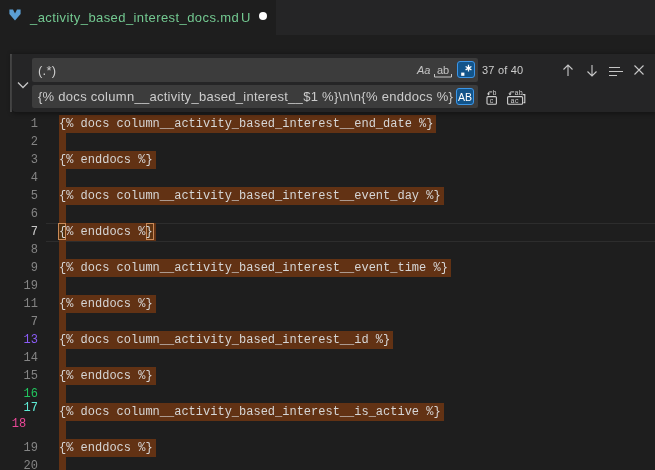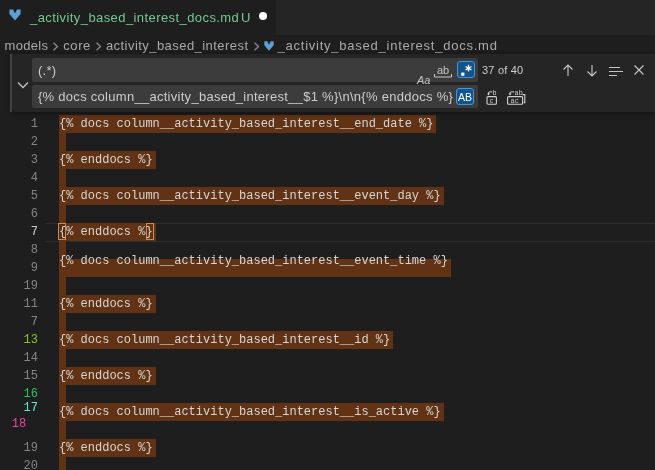--- a/index.html
+++ b/index.html
@@ -47,29 +47,20 @@
 
   <div class="abs" id="tabbar"></div>
   <div class="abs" id="tab"></div>
   <svg class="abs" style="left:9px; top:8.5px;" width="12" height="12" viewBox="0 0 12 12">
     <path d="M0.4 0.4 L4.0 0.4 L6 4.6 L8.0 0.4 L11.6 0.4 L11.6 5.0 L6 11.6 L0.4 5.0 Z" fill="#5b9fd4"></path>
   </svg>
   <div class="abs" id="tabname">_activity_based_interest_docs.md</div>
   <div class="abs" id="tabU">U</div>
   <div class="abs" id="tabdot"></div>
 
-  <div class="abs" id="crumbs"><span style="margin-left:4.5px; letter-spacing:0.3px;">models</span><svg width="7" height="9" viewBox="0 0 7 9" style="vertical-align:-1px; margin:0 4px;">
-        <path d="M1.5 0.8 L5.5 4.5 L1.5 8.2" stroke="#8f8f8f" stroke-width="1.2" fill="none"></path>
-      </svg><span>core</span><svg width="7" height="9" viewBox="0 0 7 9" style="vertical-align:-1px; margin:0 4px;">
-        <path d="M1.5 0.8 L5.5 4.5 L1.5 8.2" stroke="#8f8f8f" stroke-width="1.2" fill="none"></path>
-      </svg><span style="letter-spacing:0.45px;">activity_based_interest</span><svg width="7" height="9" viewBox="0 0 7 9" style="vertical-align:-1px; margin:0 4px;">
-        <path d="M1.5 0.8 L5.5 4.5 L1.5 8.2" stroke="#8f8f8f" stroke-width="1.2" fill="none"></path>
-      </svg><svg width="10" height="10" viewBox="0 0 12 12" style="vertical-align:-1px; margin-right:4px;">
-        <path d="M0.4 0.4 L4.0 0.4 L6 4.6 L8.0 0.4 L11.6 0.4 L11.6 5.0 L6 11.6 L0.4 5.0 Z" fill="#5b9fd4"></path>
-      </svg><span style="letter-spacing:0.76px;">_activity_based_interest_docs.md</span></div>
 
   <div class="abs" id="editor"></div>
   <div class="abs" id="lines">
       <div class="lnum" style="top:115px; color:#858585;">1</div>
       <div class="hl" style="left:58.5px; top:115px; width:377.90000000000003px;"></div>
       <div class="ltext" style="top:115px;">{% docs column__activity_based_interest__end_date %}</div>
       <div class="lnum" style="top:133px; color:#858585;">2</div>
       <div class="hl" style="left:58.5px; top:133px; width:7.5px;"></div>
       <div class="lnum" style="top:151px; color:#858585;">3</div>
       <div class="hl" style="left:58.5px; top:151px; width:97.10000000000001px;"></div>
@@ -85,29 +76,29 @@
       <div class="abs" style="left:46px; top:222.5px; width:609px; height:1px; background:#2d2d2d;"></div>
       <div class="abs" style="left:46px; top:240.5px; width:609px; height:1px; background:#2d2d2d;"></div>
       <div class="hl" style="left:58.5px; top:223px; width:97.10000000000001px;"></div>
       <div class="abs" style="left:57.5px; top:223px; width:8px; height:17px; background:#52300f; border:1px solid #c98a58;"></div>
       <div class="abs" style="left:145.5px; top:223px; width:8.5px; height:17px; background:#5e3413; border:1px solid #c98a58;"></div>
       <div class="ltext" style="top:223px;">{% enddocs %}</div>
       <div class="lnum" style="top:241px; color:#858585;">8</div>
       <div class="hl" style="left:58.5px; top:241px; width:7.5px;"></div>
       <div class="lnum" style="top:259px; color:#858585;">9</div>
       <div class="hl" style="left:58.5px; top:259px; width:392.3px;"></div>
-      <div class="ltext" style="top:252px;">{% docs column__activity_based_interest__event_time %}</div>
+      <div class="ltext" style="top:259px;">{% docs column__activity_based_interest__event_time %}</div>
       <div class="lnum" style="top:277px; color:#858585;">19</div>
       <div class="hl" style="left:58.5px; top:277px; width:7.5px;"></div>
       <div class="lnum" style="top:295px; color:#858585;">11</div>
       <div class="hl" style="left:58.5px; top:295px; width:97.10000000000001px;"></div>
       <div class="ltext" style="top:295px;">{% enddocs %}</div>
       <div class="lnum" style="top:313px; color:#858585;">7</div>
       <div class="hl" style="left:58.5px; top:313px; width:7.5px;"></div>
-      <div class="lnum" style="top:331px; color:#84cc16;">13</div>
+      <div class="lnum" style="top:331px; color:#8b5cf6;">13</div>
       <div class="hl" style="left:58.5px; top:331px; width:334.7px;"></div>
       <div class="ltext" style="top:331px;">{% docs column__activity_based_interest__id %}</div>
       <div class="lnum" style="top:349px; color:#858585;">14</div>
       <div class="hl" style="left:58.5px; top:349px; width:7.5px;"></div>
       <div class="lnum" style="top:367px; color:#858585;">15</div>
       <div class="hl" style="left:58.5px; top:367px; width:97.10000000000001px;"></div>
       <div class="ltext" style="top:367px;">{% enddocs %}</div>
       <div class="lnum" style="top:385px; color:#22c55e;">16</div>
       <div class="hl" style="left:58.5px; top:385px; width:7.5px;"></div>
       <div class="lnum" style="top:399px; color:#5eead4;">17</div>
@@ -124,21 +115,21 @@
 
   <div class="abs" id="sash"></div>
   <div class="abs" id="findw">
 
     <svg class="abs" style="left:5px; top:26.5px;" width="12" height="8" viewBox="0 0 12 8">
       <path d="M1 1.5 L6 6.5 L11 1.5" stroke="#c5c5c5" stroke-width="1.3" fill="none"></path>
     </svg>
 
     <div class="abs" id="sinput">
       <div class="itext">(.*)</div>
-      <div class="opt" style="left:385px; top:16px;font-style:italic;">Aa</div>
+      <div class="opt" style="left:385px; top:6px;font-style:italic;">Aa</div>
       <div class="opt" style="left:402px; top:6px; width:18px; text-align:center;">ab</div>
       <svg class="abs" style="left:402px; top:16px;" width="18" height="4" viewBox="0 0 18 4">
         <path d="M0.5 0 L0.5 3 L17.5 3 L17.5 0" stroke="#c5c5c5" stroke-width="1" fill="none"></path>
       </svg>
       <div class="optblue" style="left:425px; top:3px; width:18px; height:17px;">
         <svg width="13" height="13" viewBox="0 0 13 13" style="margin-top:1.5px;">
           <rect x="1.2" y="8.6" width="3.2" height="3.2" fill="#ffffff"></rect>
           <path d="M8.5 0.8 L8.5 7.6 M5.6 2.5 L11.4 5.9 M11.4 2.5 L5.6 5.9" stroke="#ffffff" stroke-width="1.25"></path>
         </svg>
       </div>

